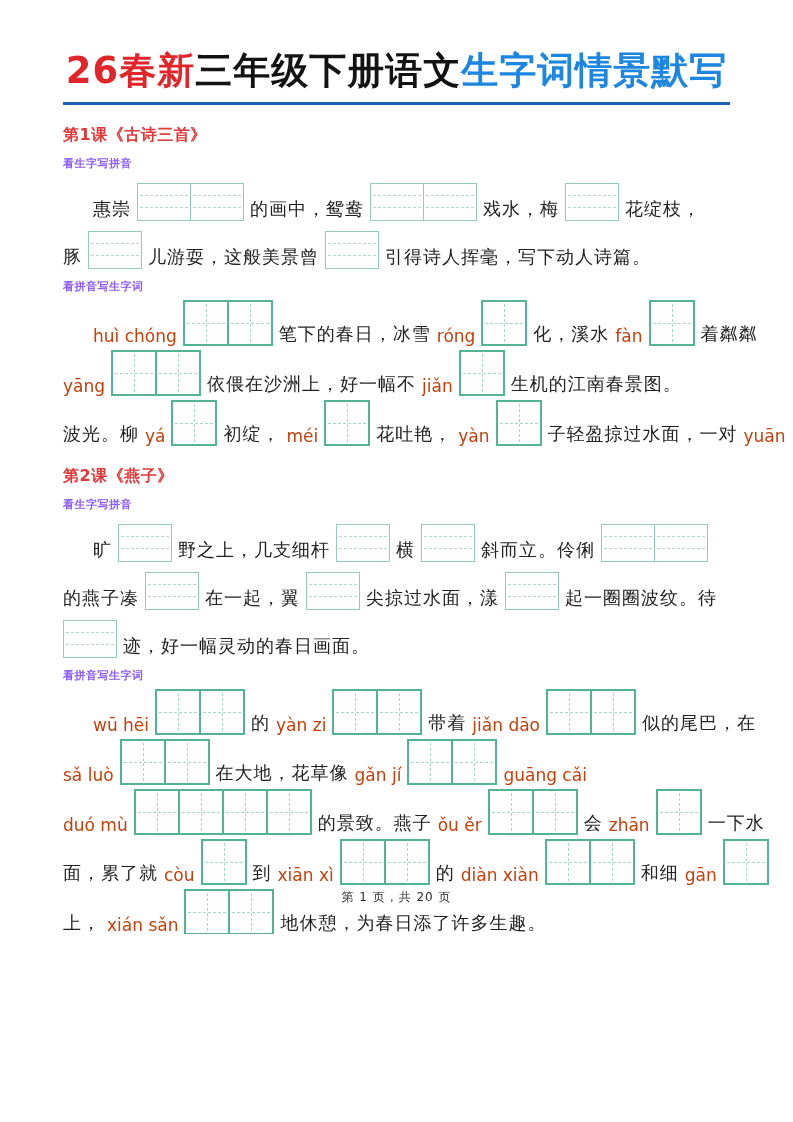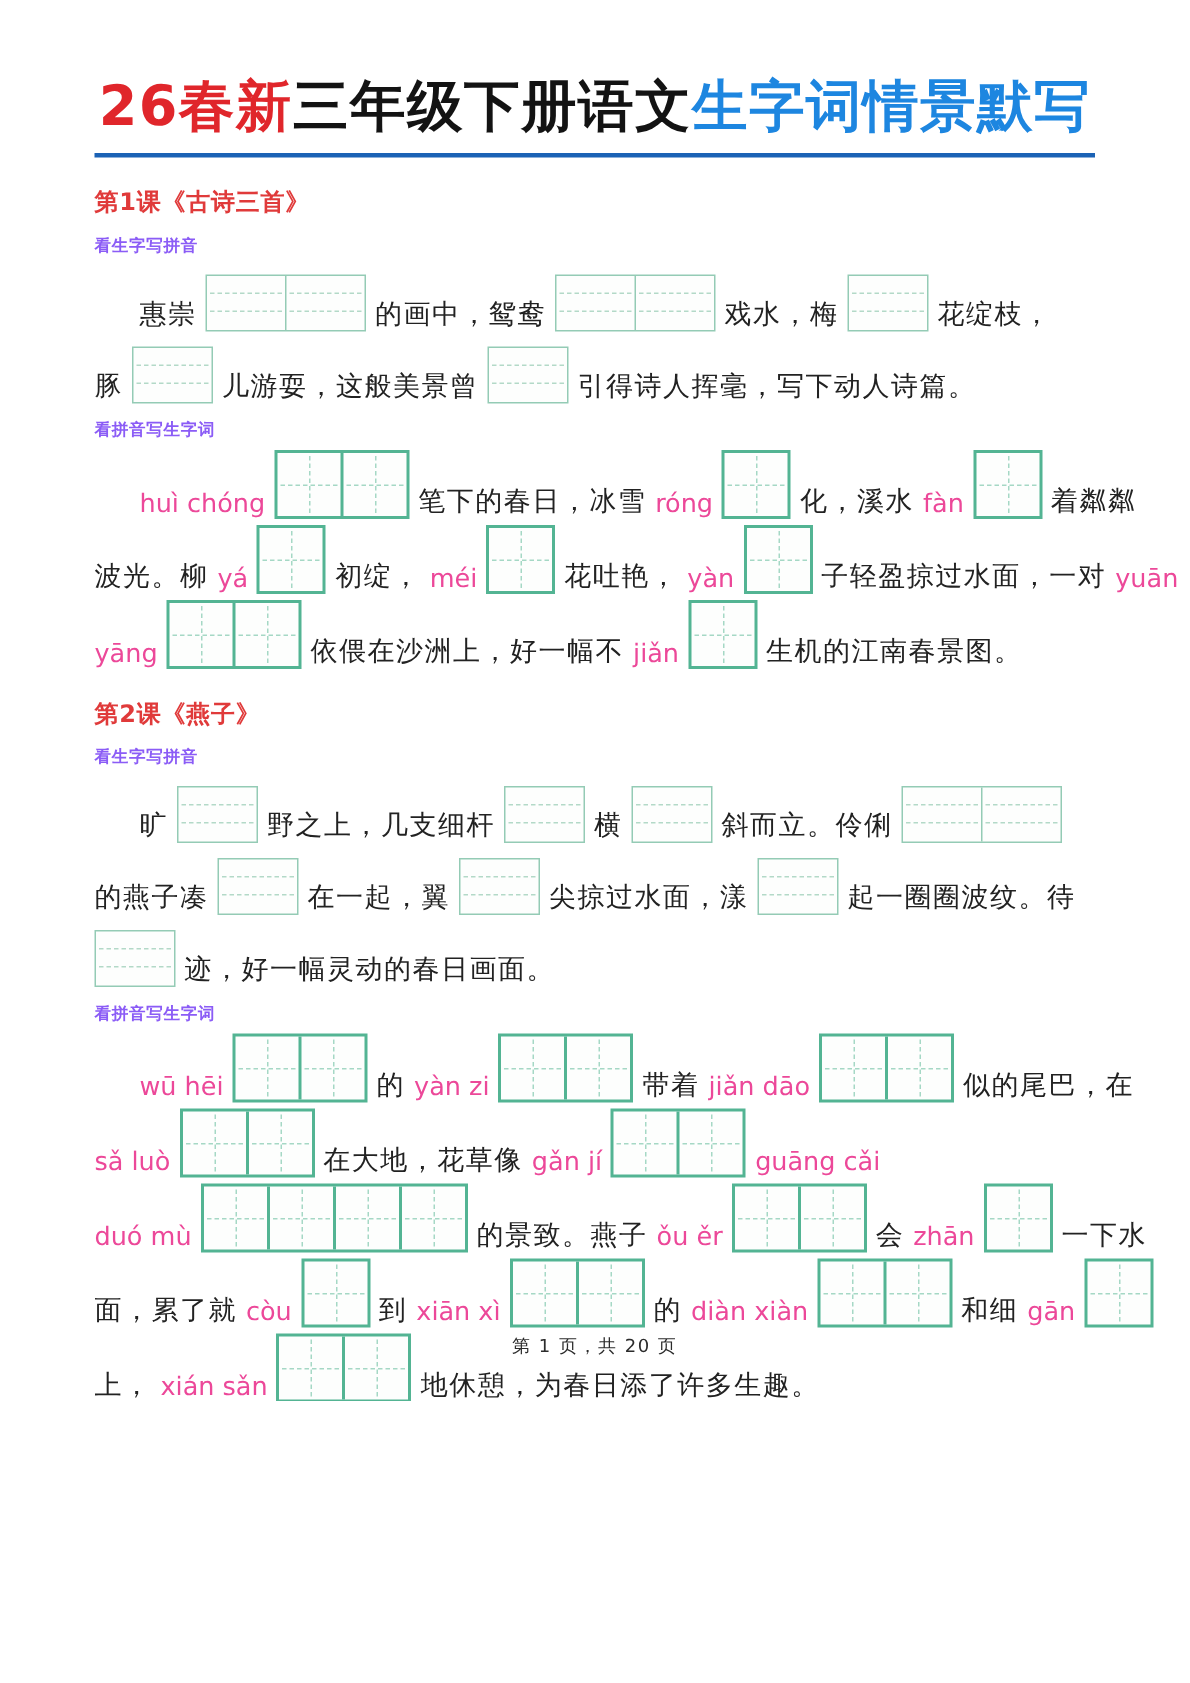--- a/index.html
+++ b/index.html
@@ -12,21 +12,21 @@
   .t-blue{color:#1d86e0;}
   .rule{margin-top:9px;border-top:3px solid #1b62b5;height:0;}
 
   .lesson{margin:20px 0 0;font-size:16px;font-weight:bold;color:#e03a3a;letter-spacing:0.5px;}
   .sub{margin:10px 0 2px;font-size:11px;font-weight:bold;color:#8b5cf6;letter-spacing:0.5px;}
 
   .line{display:flex;align-items:flex-end;gap:6px;min-height:48px;font-size:18px;color:#222;white-space:nowrap;}
   .lines.char-lines .line{min-height:50px;}
   .line.indent{padding-left:30px;}
   .zh{letter-spacing:1px;}
-  .py{font-size:17px;letter-spacing:0;color:#ec4899;}
+  .py{font-size:17px;letter-spacing:0;color:#c2410c;}
 
   
   .wbox{display:inline-flex;flex:none;background:#fdfefd;}
   .wbox.pinyin{border:1.5px solid #94cbb5;height:36px;}
   .wbox.pinyin .cell{width:52px;position:relative;}
   .wbox.pinyin .cell + .cell{border-left:1.5px solid #94cbb5;}
   .wbox.pinyin .cell::before,
   .wbox.pinyin .cell::after{content:"";position:absolute;left:2px;right:2px;border-top:1px dashed #b3d9c8;}
   .wbox.pinyin .cell::before{top:31%;}
   .wbox.pinyin .cell::after{top:64%;}
@@ -96,51 +96,51 @@
             <span class="cell"></span>
           </span>
           <span class="zh">化，溪水</span>
           <span class="py">fàn</span>
           <span class="wbox char">
             <span class="cell"></span>
           </span>
           <span class="zh">着粼粼</span>
         </div>
         <div class="line">
+          <span class="py">yāng</span>
+          <span class="wbox char">
+            <span class="cell"></span>
+            <span class="cell"></span>
+          </span>
+          <span class="zh">依偎在沙洲上，好一幅不</span>
+          <span class="py">jiǎn</span>
+          <span class="wbox char">
+            <span class="cell"></span>
+          </span>
+          <span class="zh">生机的江南春景图。</span>
+        </div>
+        <div class="line">
           <span class="zh">波光。柳</span>
           <span class="py">yá</span>
           <span class="wbox char">
             <span class="cell"></span>
           </span>
           <span class="zh">初绽，</span>
           <span class="py">méi</span>
           <span class="wbox char">
             <span class="cell"></span>
           </span>
           <span class="zh">花吐艳，</span>
           <span class="py">yàn</span>
           <span class="wbox char">
             <span class="cell"></span>
           </span>
           <span class="zh">子轻盈掠过水面，一对</span>
           <span class="py">yuān</span>
         </div>
-        <div class="line">
-          <span class="py">yāng</span>
-          <span class="wbox char">
-            <span class="cell"></span>
-            <span class="cell"></span>
-          </span>
-          <span class="zh">依偎在沙洲上，好一幅不</span>
-          <span class="py">jiǎn</span>
-          <span class="wbox char">
-            <span class="cell"></span>
-          </span>
-          <span class="zh">生机的江南春景图。</span>
-        </div>
       </div>
   </section>
 
   <section>
     <h2 class="lesson">第2课《燕子》</h2>
 
     <h3 class="sub">看生字写拼音</h3>
     <div class="lines pinyin-lines">
         <div class="line indent">
           <span class="zh">旷</span>

